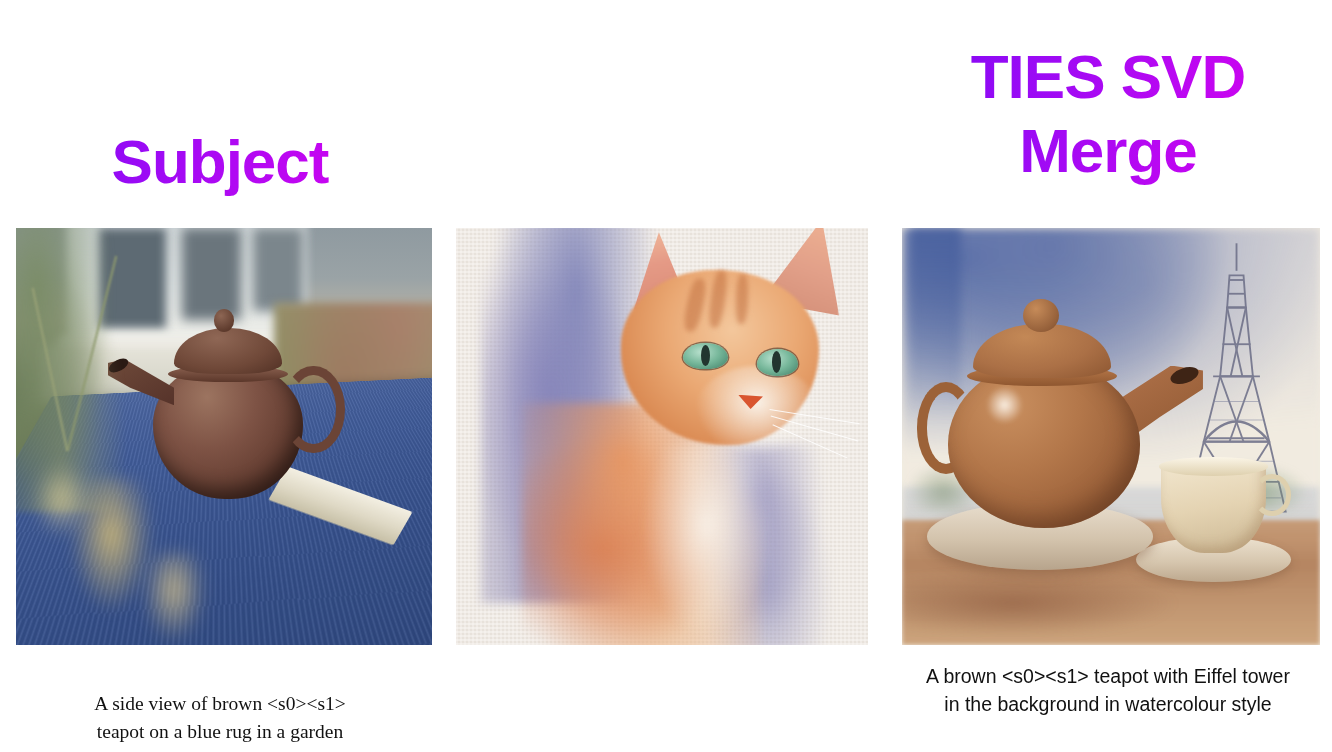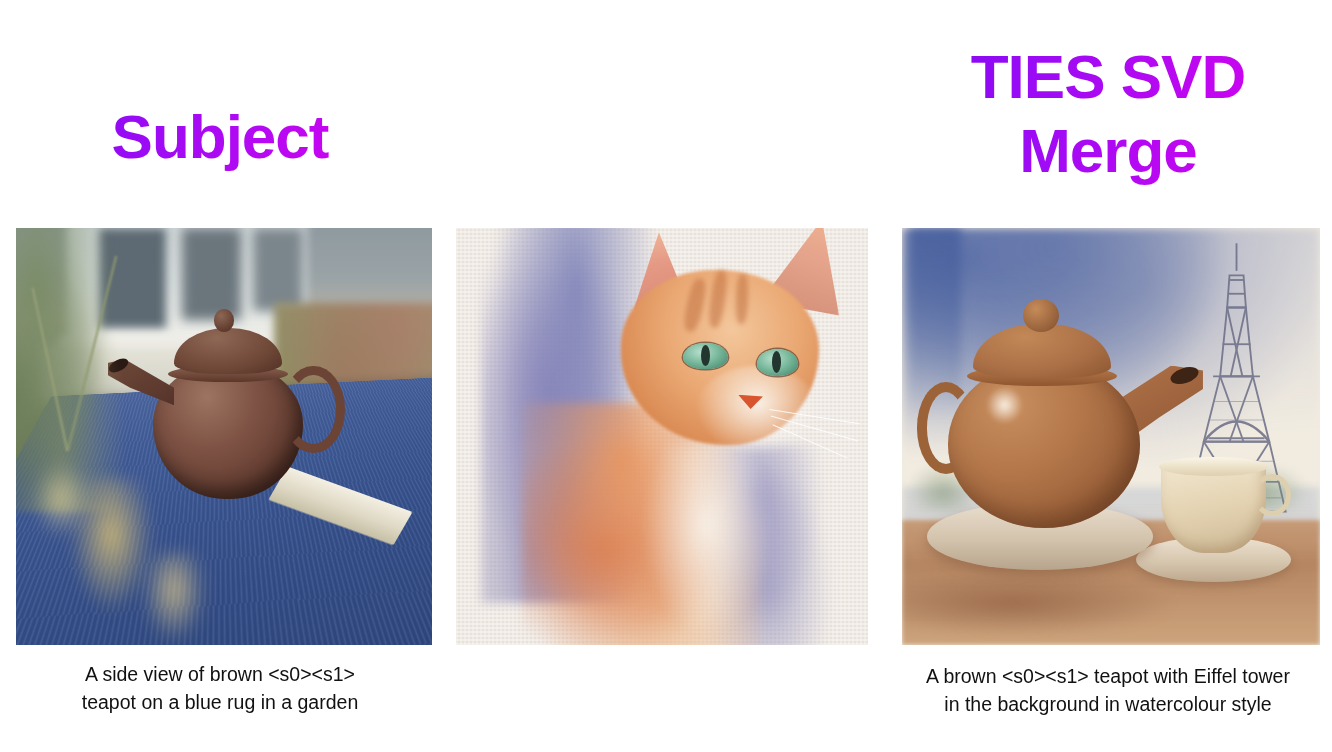--- a/index.html
+++ b/index.html
@@ -38,21 +38,21 @@
     font-size: 62px;
     line-height: 74px;
     letter-spacing: -1px;
     background: linear-gradient(100deg, #7A06F3 0%, #9A0BF5 32%, #B908F2 62%, #DE00EE 100%);
     -webkit-background-clip: text;
     background-clip: text;
     color: transparent;
     -webkit-text-fill-color: transparent;
     white-space: pre-line;
   }
-  .title-subject { top: 100px; }
+  .title-subject { top: 125px; }
   .title-style   { top: 114px; }
   .title-merge   { top: 40px; }
 
   
   .img-frame {
     position: absolute;
     top: 228px;
     width: 416px;
     height: 417px;
     overflow: hidden;
@@ -438,21 +438,21 @@
   .caption {
     position: absolute;
     left: 0;
     width: 100%;
     text-align: center;
     color: #111111;
     font-size: 19.5px;
     line-height: 28px;
     white-space: pre-line;
   }
-  .col-0 .caption { top: 660px; padding: 0 18px; }
+  .col-0 .caption { top: 690px; padding: 0 18px; font-family: Liberation Serif, serif; }
   .col-1 .caption { top: 662px; padding: 0 14px; }
   .col-2 .caption { top: 662px; padding: 0 4px; text-align: center; }
 </style>
 </head>
 <body>
 
 <div id="figure">
 
   <div class="column col-0">
 

